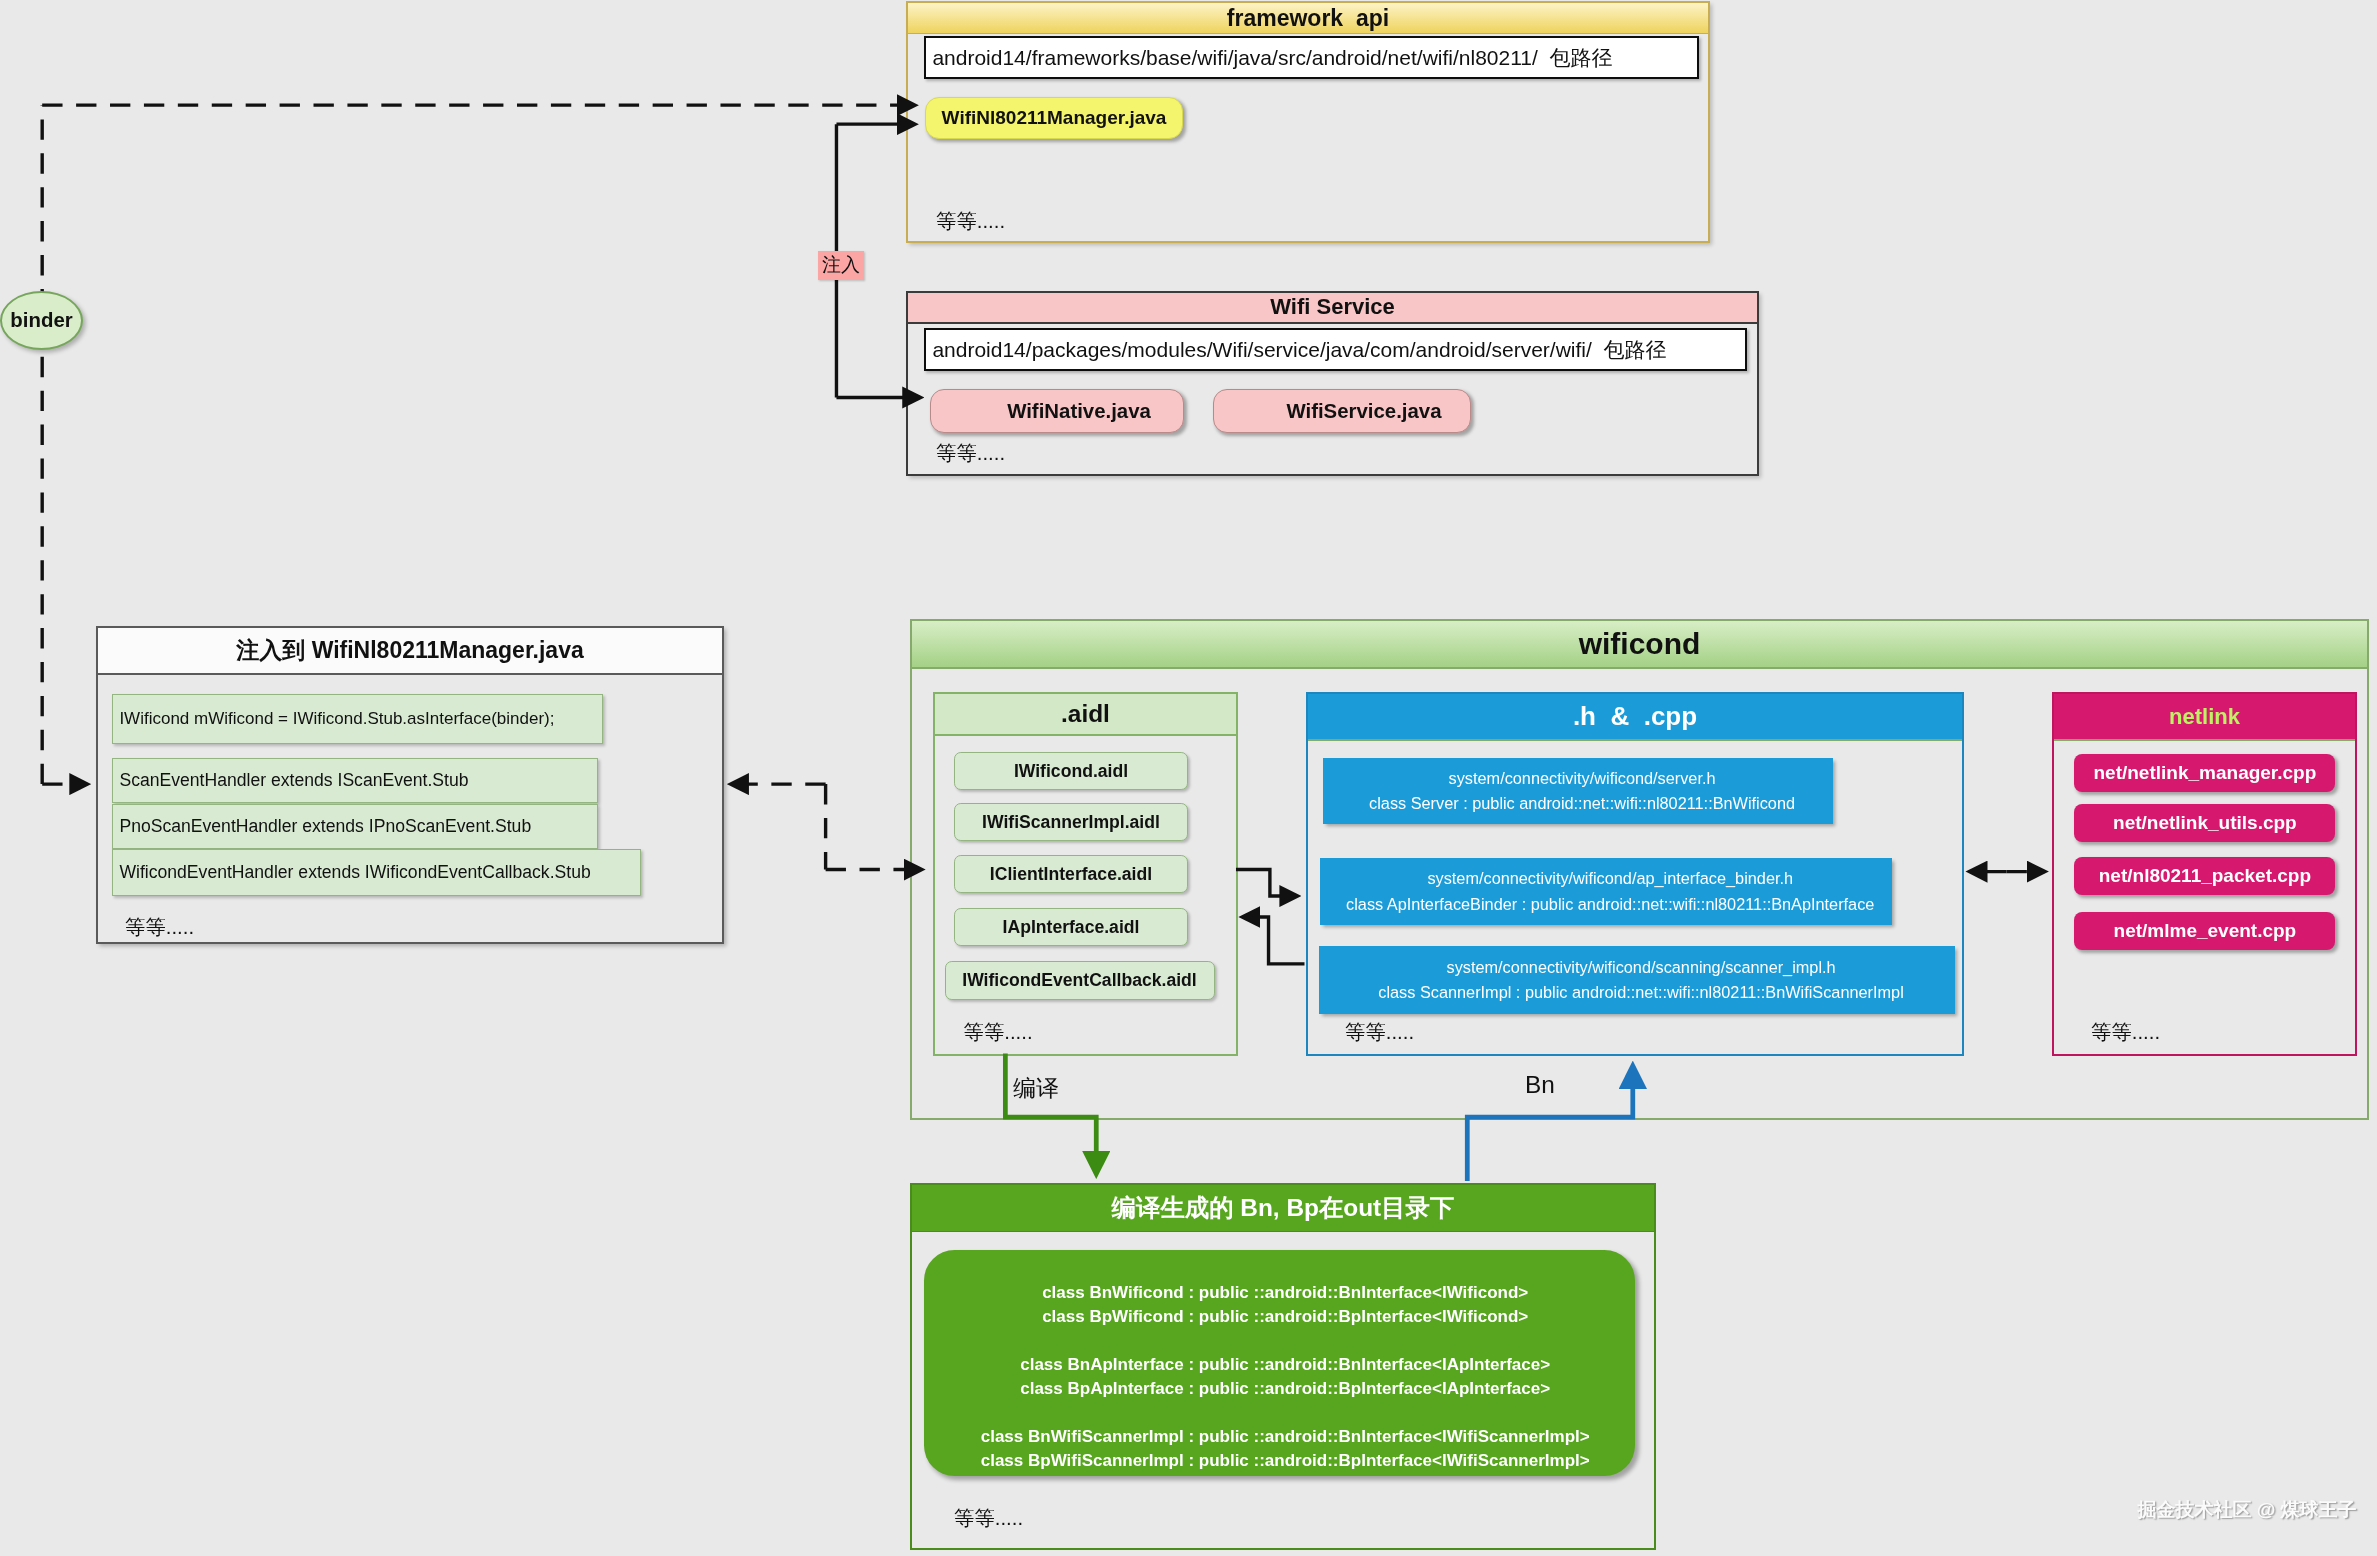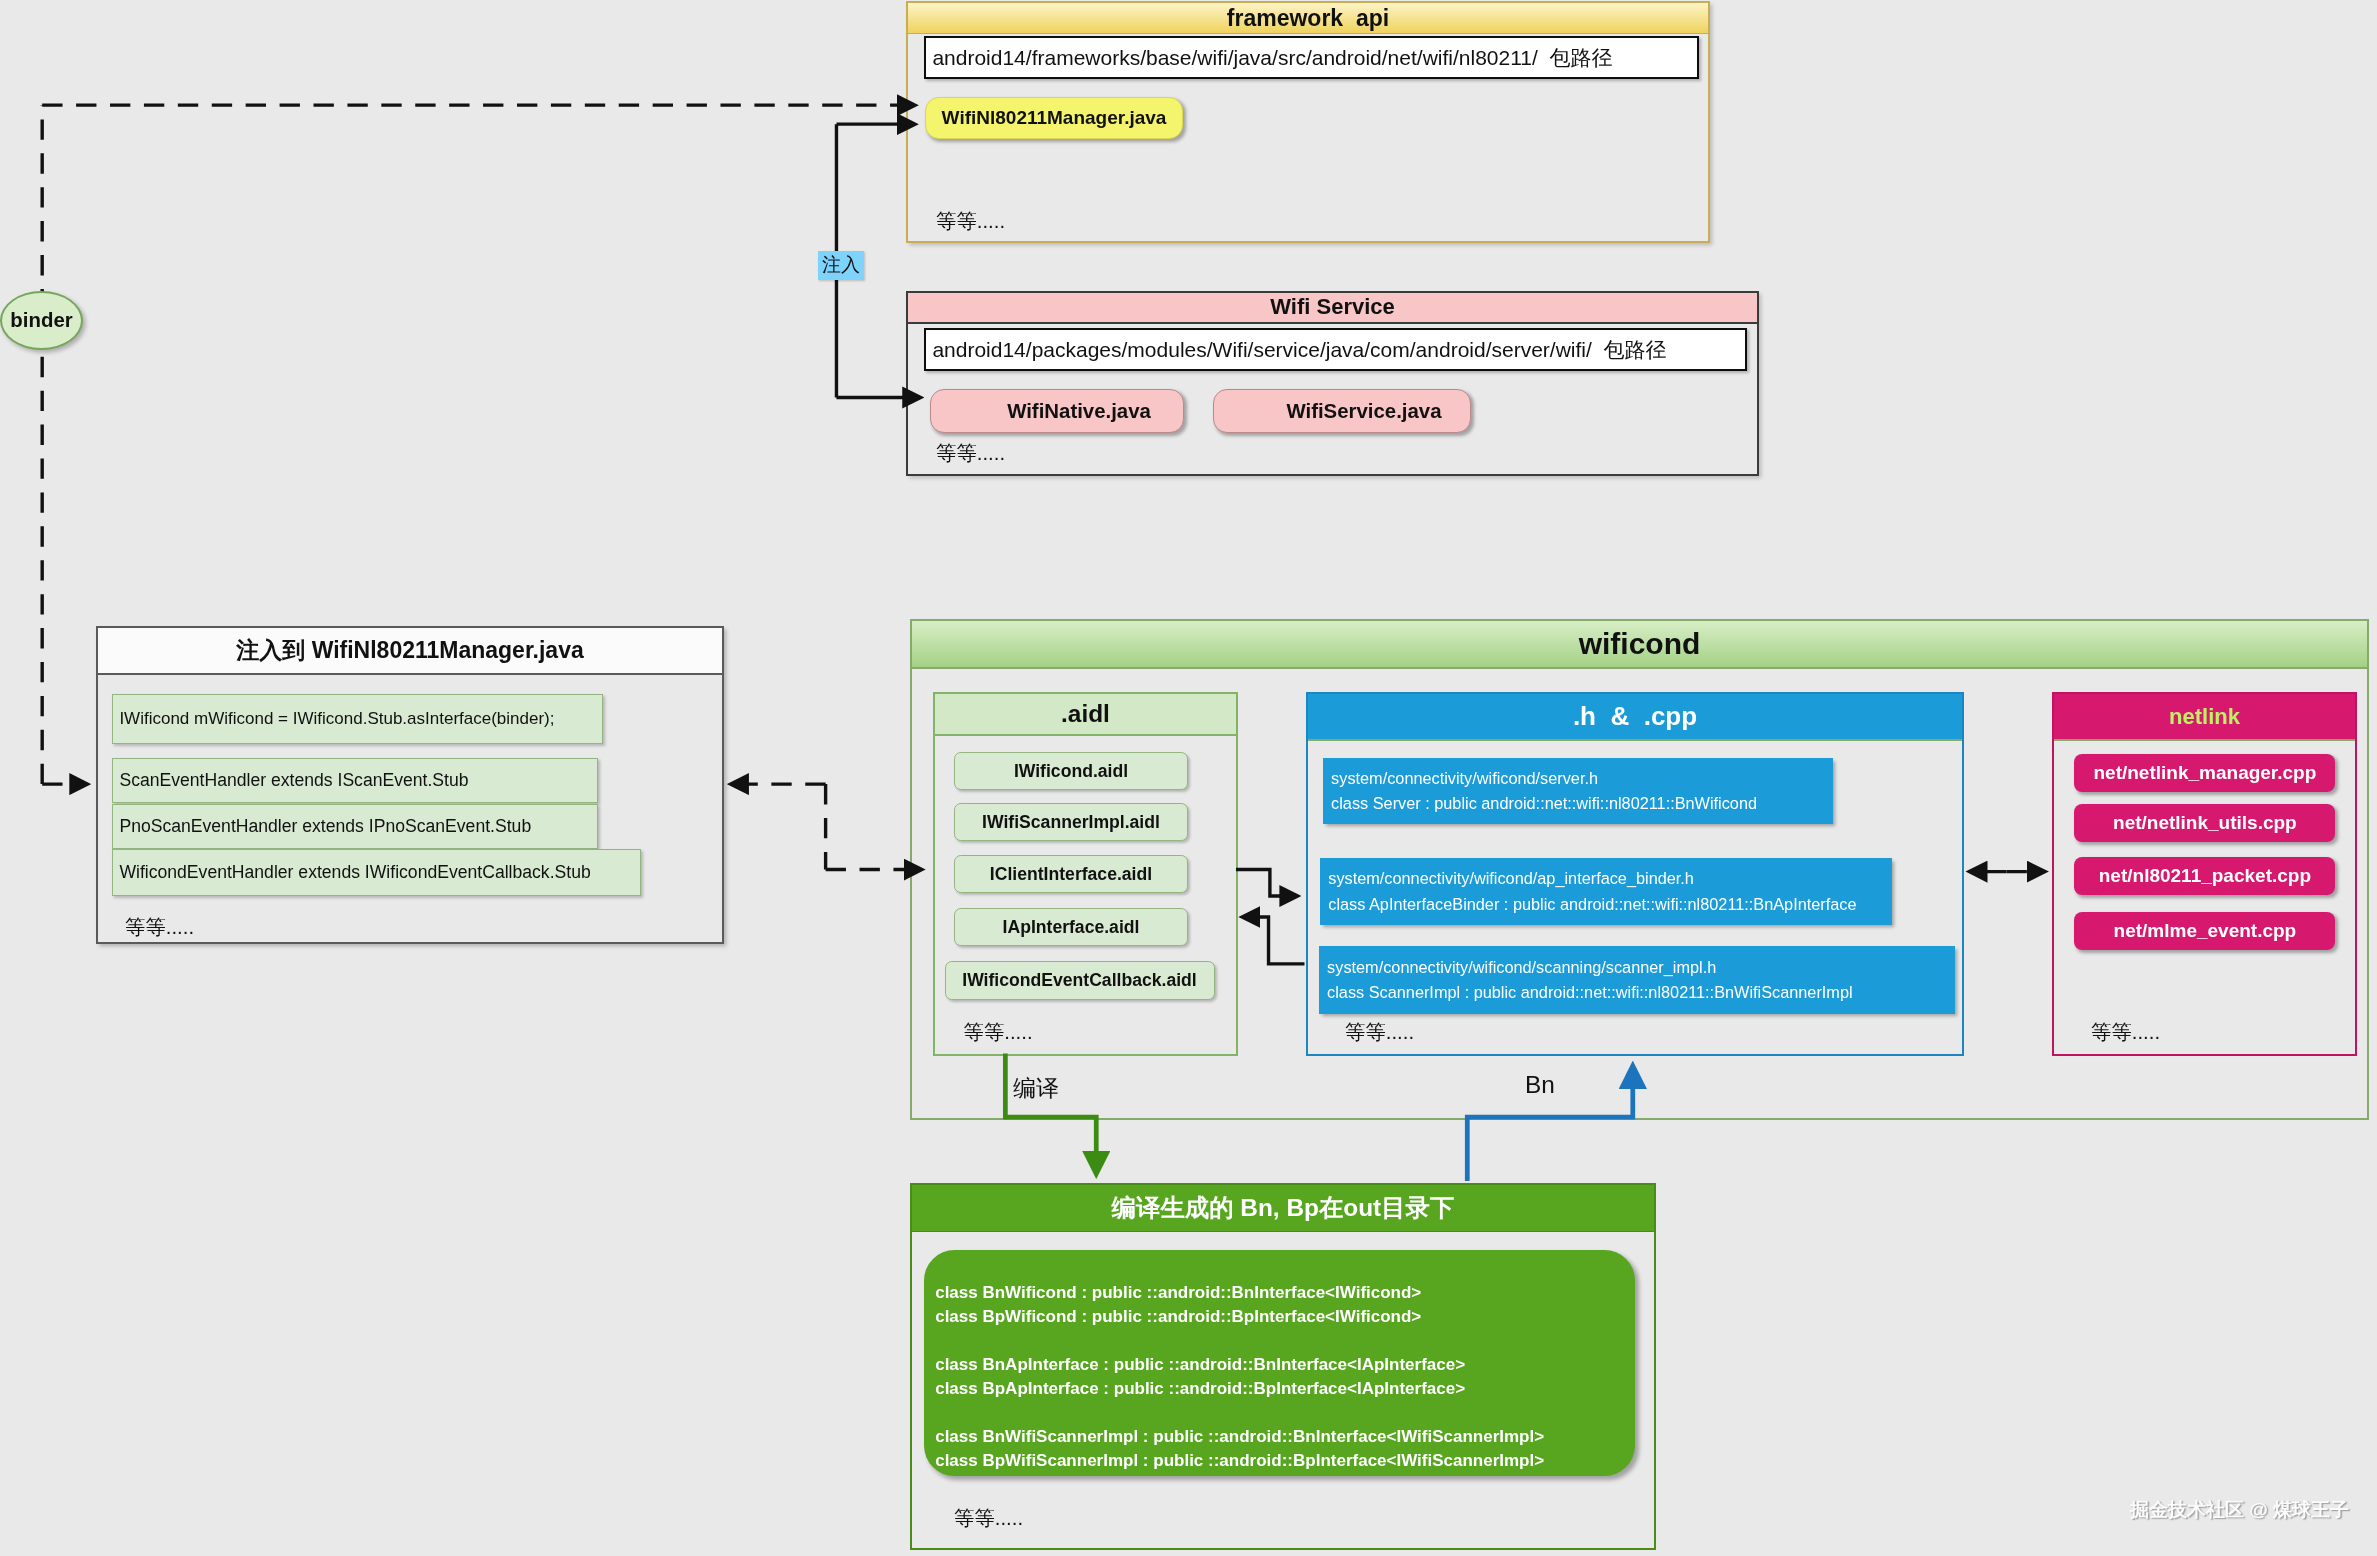--- a/index.html
+++ b/index.html
@@ -1,16 +1,16 @@
 <!DOCTYPE html>
 <html style="--bg: #e9e9e9; --fw-border: #c9ad52; --fw-head-top: #fdf3c7; --fw-head-bot: #eed35e; --yellow-fill: #f4f46d; --yellow-border: #d9d94f; --sv-border: #3b3b3b; --sv-pink: #f9c6c7; --sv-item-border: #b98a8a; --in-border: #5a5a5a; --gr-item: #d9ead3; --gr-item-border: #94b581; --wc-border: #86aa6b; --wc-head-top: #d8eec6; --wc-head-bot: #a4d186; --aidl-head: #d3e8c6; --aidl-border: #82b366; --hc-blue: #1b9cd9; --hc-border: #1b86c0; --nl-pink: #d6196f; --nl-border: #c0145f; --gen-green: #58a620; --gen-border: #4a8c19; --binder-fill: #d9edca; --binder-border: #76a65c; --arrow-black: #111111; --arrow-green: #3c8c13; --arrow-blue: #1c75bc; --wm-color: #fbfbfb;font-size:11px"><head>
 <meta charset="utf-8">
 <style>
   html,body{margin:0;padding:0;background:#e9e9e9;font-family:"Liberation Sans",sans-serif;}
-  #canvas{position:relative;width:2377px;height:1556px;background:var(--bg);overflow:hidden;}
+  #canvas{position:relative;width:2377px;height:1556px;background:var(--bg);overflow:hidden;text-align:center;}
   .pre{white-space:pre;}
 
   
   .panel{position:absolute;background:var(--bg);box-sizing:border-box;}
   .panel-header{display:flex;align-items:center;justify-content:center;font-weight:bold;box-sizing:border-box;}
 
   
   #framework{left:906px;top:1.4px;width:804px;height:242px;border:2px solid var(--fw-border);box-shadow:2.7px 2.7px 4.1px rgba(0,0,0,.2);}
   #framework .panel-header{height:31px;font-size:23px;color:#111;
     background:linear-gradient(var(--fw-head-top),var(--fw-head-bot));border-bottom:1.4px solid var(--fw-border);}
@@ -80,21 +80,21 @@
   
   #generated{left:910px;top:1183px;width:746px;height:367px;border:2px solid var(--gen-border);}
   #generated .panel-header{height:47px;font-size:24.4px;color:#fff;background:var(--gen-green);border-bottom:1.4px solid var(--gen-border);}
   #gen-inner{position:absolute;left:12.2px;top:65px;width:711px;height:226px;background:var(--gen-green);
     border-radius:30.5px;box-shadow:3.4px 3.4px 4.1px rgba(0,0,0,.3);padding:31px 0 0 11px;box-sizing:border-box;}
   .gline{color:#fff;font-weight:bold;font-size:17px;line-height:24.4px;white-space:nowrap;}
   .gline.gap{margin-bottom:23px;}
 
   
   .floatlabel{position:absolute;color:#111;z-index:55;}
-  #lbl-inject{left:818px;top:251px;font-size:19px;background:#7dd3fc;padding:1.4px 4.1px;box-shadow:1.4px 1.4px 2px rgba(0,0,0,.2);}
+  #lbl-inject{left:818px;top:251px;font-size:19px;background:#fca5a5;padding:1.4px 4.1px;box-shadow:1.4px 1.4px 2px rgba(0,0,0,.2);}
   #lbl-compile{left:1013px;top:1073px;font-size:23px;}
   #lbl-bn{left:1525px;top:1071px;font-size:24.4px;}
 
   #watermark{position:absolute;left:2130px;top:1497px;width:234px;font-size:19px;font-weight:bold;
     color:var(--wm-color);text-shadow:1.4px 1.4px 1.4px #9a9a9a;z-index:40;}
 
   #arrows{position:absolute;left:0;top:0;z-index:50;pointer-events:none;}
   .ln-black{stroke:var(--arrow-black);stroke-width:5;fill:none;}
   .ln-dash{stroke-dasharray:30 20;}
   .ln-green{stroke:var(--arrow-green);stroke-width:7;fill:none;}

